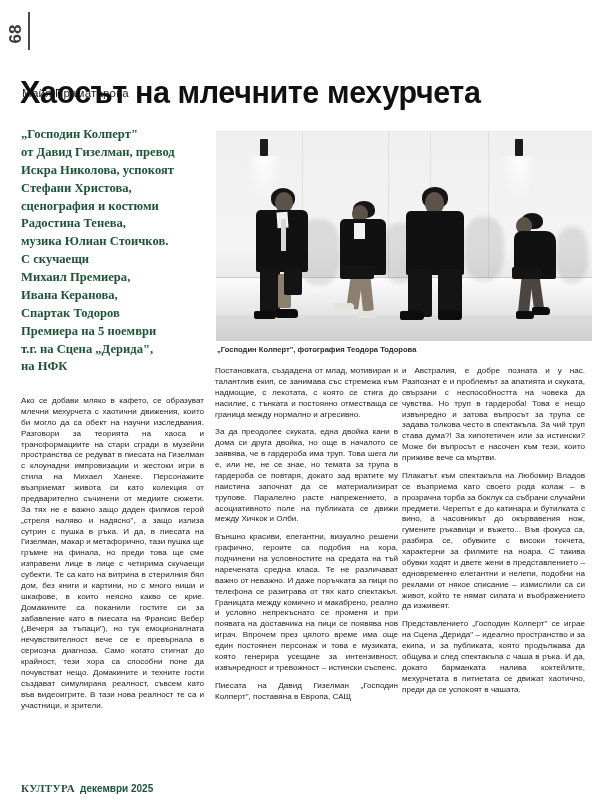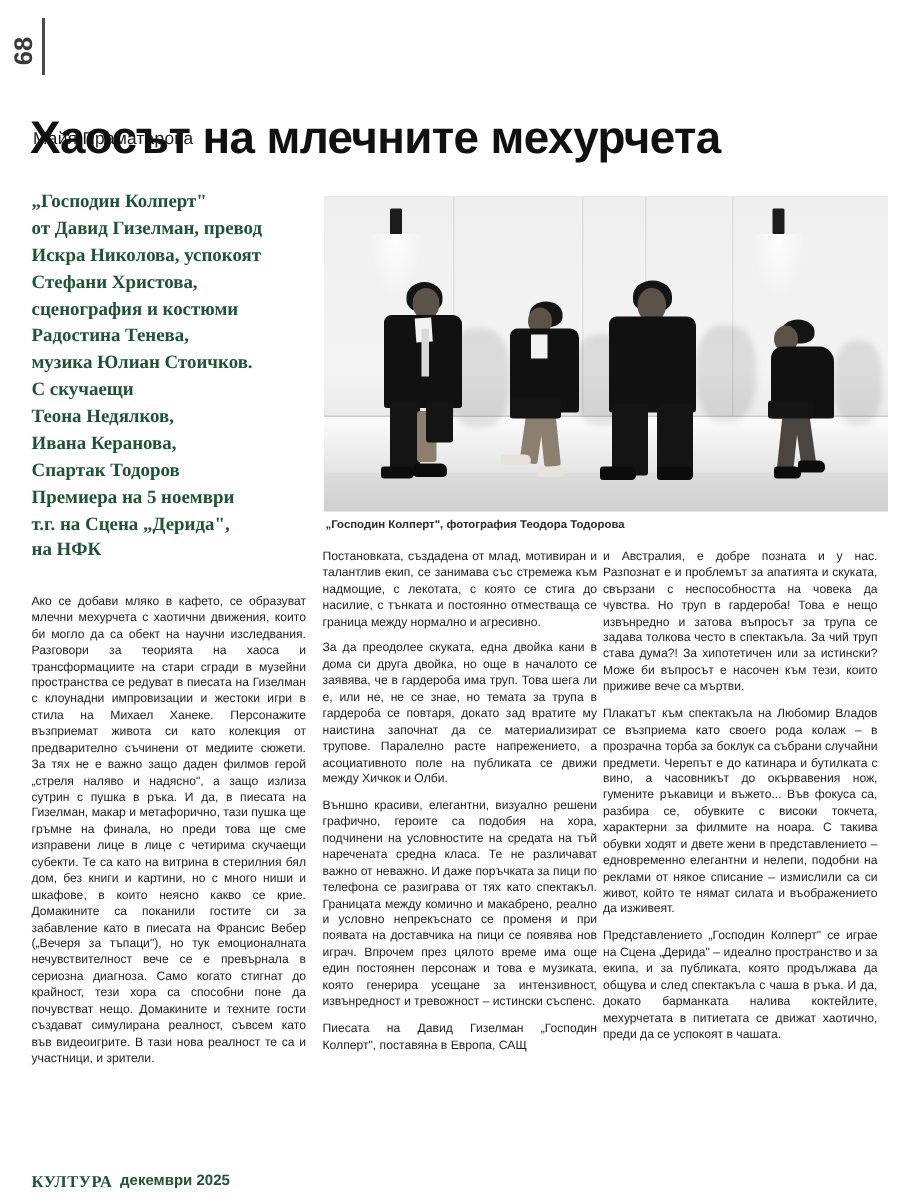--- a/index.html
+++ b/index.html
@@ -229,21 +229,21 @@
   #col1 { left: 21px;  top: 396px; width: 183px; height: 378px; }
   #col2 { left: 215px; top: 366px; width: 183px; height: 408px; }
   #col3 { left: 402px; top: 366px; width: 183px; height: 408px; }
 
   
   .footer {
     position: absolute;
     left: 21px;
     top: 782px;
     display: flex;
-    align-items: flex-start;
+    align-items: flex-end;
     gap: 5px;
   }
   .footer-brand {
     font-family: "Liberation Serif", serif;
     font-size: 11px;
     font-weight: 700;
     letter-spacing: 0.4px;
     color: #1e5436;
   }
   .footer-date {
@@ -269,21 +269,21 @@
 
   <div class="intro" id="intro-block" style="color: rgb(30, 84, 54);">
       <span class="ln">„Господин Колперт"</span>
       <span class="ln">от Давид Гизелман, превод</span>
       <span class="ln">Искра Николова, успокоят</span>
       <span class="ln">Стефани Христова,</span>
       <span class="ln">сценография и костюми</span>
       <span class="ln">Радостина Тенева,</span>
       <span class="ln">музика Юлиан Стоичков.</span>
       <span class="ln">С скучаещи</span>
-      <span class="ln">Теона Недялков,</span>
+      <span class="ln">Михаил Премиера,</span>
       <span class="ln">Ивана Керанова,</span>
       <span class="ln">Спартак Тодоров</span>
       <span class="ln">Премиера на 5 ноември</span>
       <span class="ln">т.г. на Сцена „Дерида",</span>
       <span class="ln">на НФК</span>
     </div>
 
   <div class="photo-wrap">
     <div class="photo">
 

